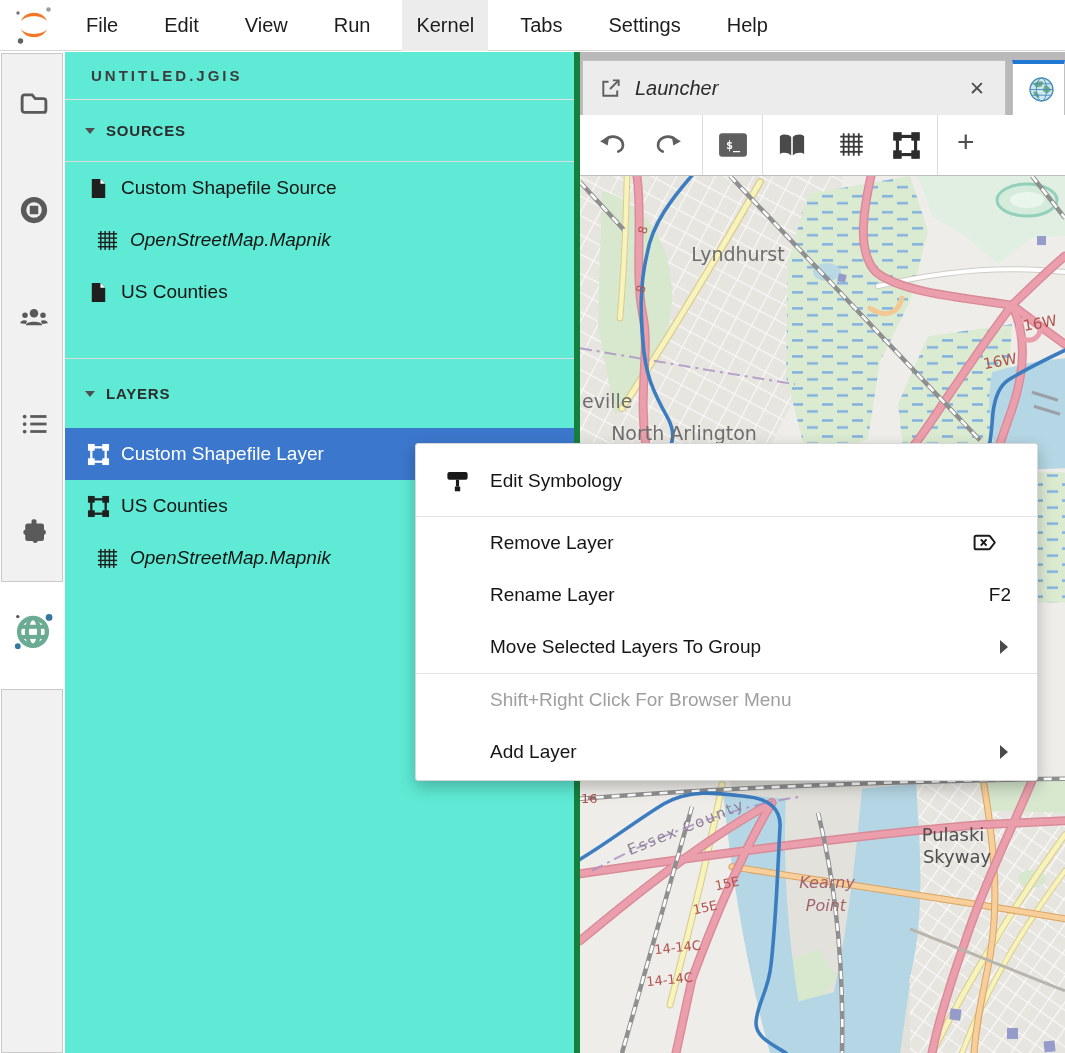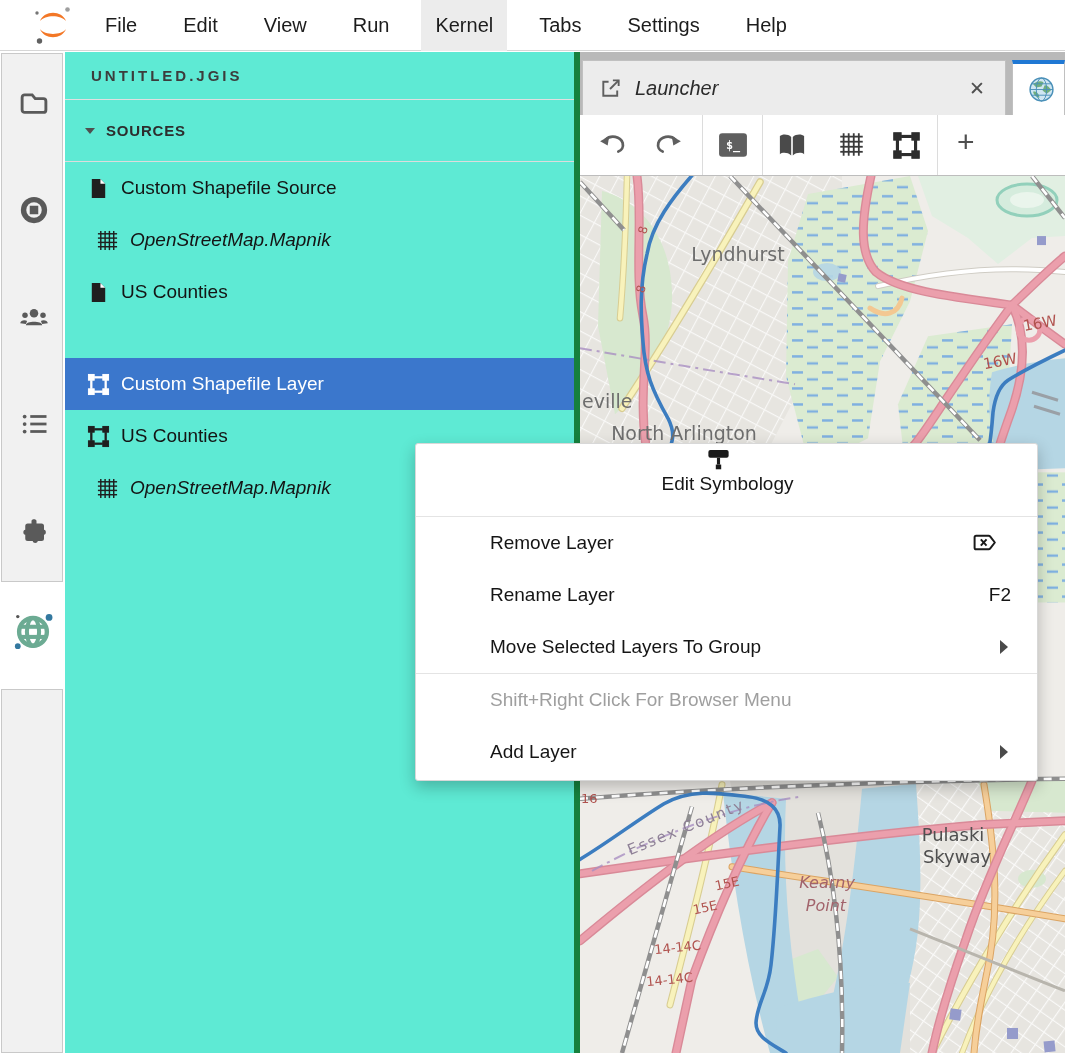--- a/index.html
+++ b/index.html
@@ -4,21 +4,21 @@
 <style>
   * { box-sizing: border-box; margin: 0; padding: 0; }
   html,body { width:1065px; height:1053px; }
   body {
     font-family: "Liberation Sans", sans-serif;
     background:#fff; overflow:hidden; position:relative;
     -webkit-font-smoothing:antialiased;
   }
   
   .menubar { position:absolute; left:0; top:0; width:1065px; height:51px;
-    background:#fff; border-bottom:1px solid #d6d6d6; display:flex; align-items:center; z-index:10;padding-left:19px;}
+    background:#fff; border-bottom:1px solid #d6d6d6; display:flex; align-items:center; z-index:10;}
   .logo { width:44px; height:44px; margin-left:12px; margin-right:7px; flex:0 0 auto;}
   .menu-item { font-size:20px; color:#1c1c1c; padding:0 14px; margin:0 9px; height:51px;
     line-height:51px; white-space:nowrap; cursor:default;}
   .menu-item.active { background:#ececec; }
 
   
   .sb-box { position:absolute; left:1px; width:62px; background:#f1f1f1;
     border:1px solid #c9c9c9; }
   #sb1 { top:53px; height:529px; }
   #sb2 { top:689px; height:364px; }
@@ -59,21 +59,21 @@
   .tplus { position:absolute; top:10px; font-size:30px; font-weight:300; color:#4f4f4f;}
   .mapwrap { position:absolute; top:124px; left:0; width:485px; height:877px;
     background:#efede9; overflow:hidden;}
 
   
   .ctxmenu { position:absolute; left:415px; top:443px; width:623px; background:#fff;
     border:1px solid #d8d8d8; border-radius:3px; box-shadow:0 6px 16px rgba(0,0,0,.24);
     z-index:40; padding:2px 0;}
   .cm-row { display:flex; align-items:center; height:52px; padding:0 26px 0 28px;
     font-size:19px; color:#151515;}
-  .cm-row.first { height:70px;flex-direction:column; }
+  .cm-row.first { height:70px; }
   .cm-row .cm-icon { width:27px; height:27px; margin-right:19px; flex:0 0 auto;}
   .cm-label { flex:1; white-space:nowrap;}
   .cm-label.noicon { padding-left:46px; }
   .cm-right { font-size:19px; color:#151515;}
   .cm-sub { width:0; height:0; border-top:7px solid transparent;
     border-bottom:7px solid transparent; border-left:8.5px solid #4a4a4a; margin-right:3px;}
   .cm-div { height:1px; background:#e4e4e4; }
   .cm-row.disabled { color:#9f9f9f; }
   .cm-acc-ic { width:27px; height:27px; margin-right:12px;}
 
@@ -192,20 +192,24 @@
       <svg viewBox="0 0 24 24" width="23" height="23">
           <path d="M5,2 H14 L19,7 V22 H5 Z" fill="#1f1f1f"></path>
           <path d="M14,2 L19,7 H14 Z" fill="#fff"></path>
         </svg>
     </span>
     <span>US Counties</span>
   </div>
 
   <div class="fp-spacer"></div>
 
+  <div class="fp-sec layers">
+    <span class="caret"></span>
+    <span>LAYERS</span>
+  </div>
 
   <div class="fp-item selected">
     <span class="ic">
       <svg viewBox="0 0 24 24" width="23" height="23" stroke="currentColor" fill="currentColor">
         <rect x="1.5" y="1.5" width="6" height="6"></rect>
           <rect x="16.5" y="1.5" width="6" height="6"></rect>
         <rect x="1.5" y="16.5" width="6" height="6"></rect>
           <rect x="16.5" y="16.5" width="6" height="6"></rect>
         <line x1="7.5" y1="4.5" x2="16.5" y2="4.5" stroke-width="2.4"></line>
         <line x1="7.5" y1="19.5" x2="16.5" y2="19.5" stroke-width="2.4"></line>

